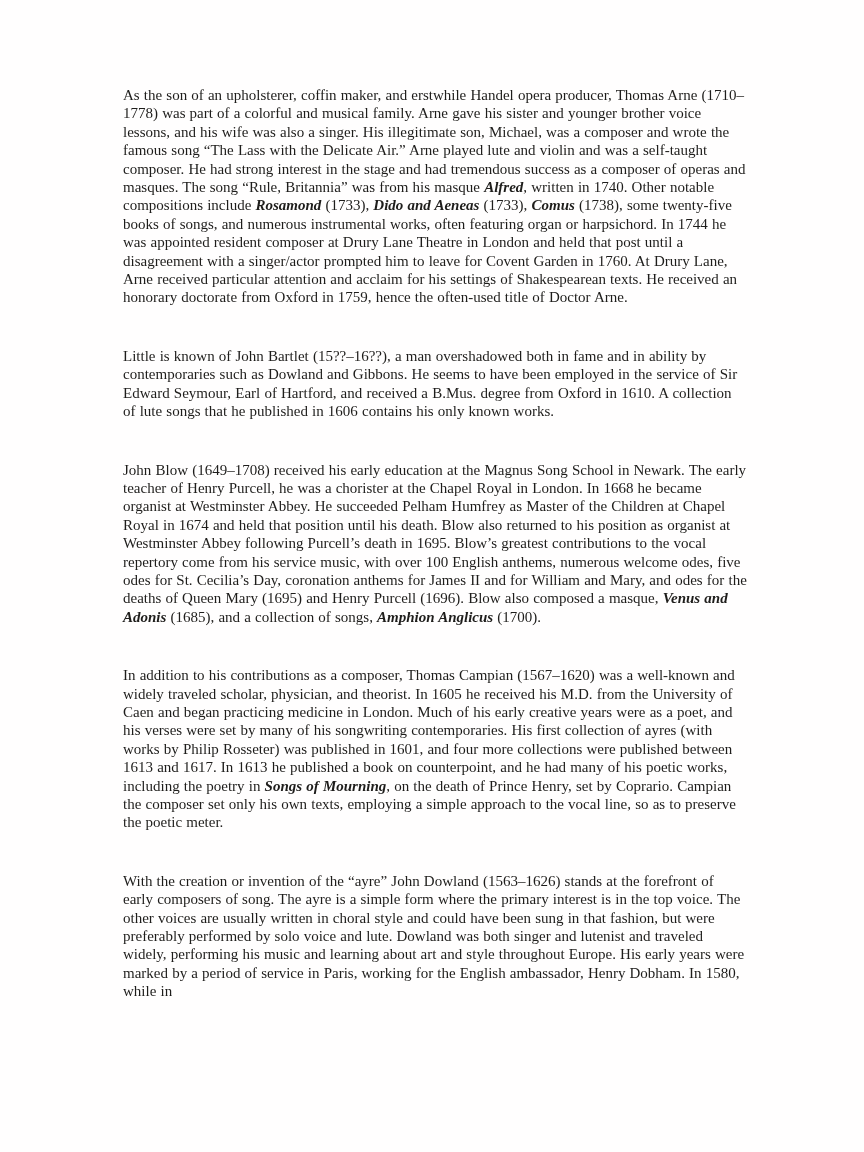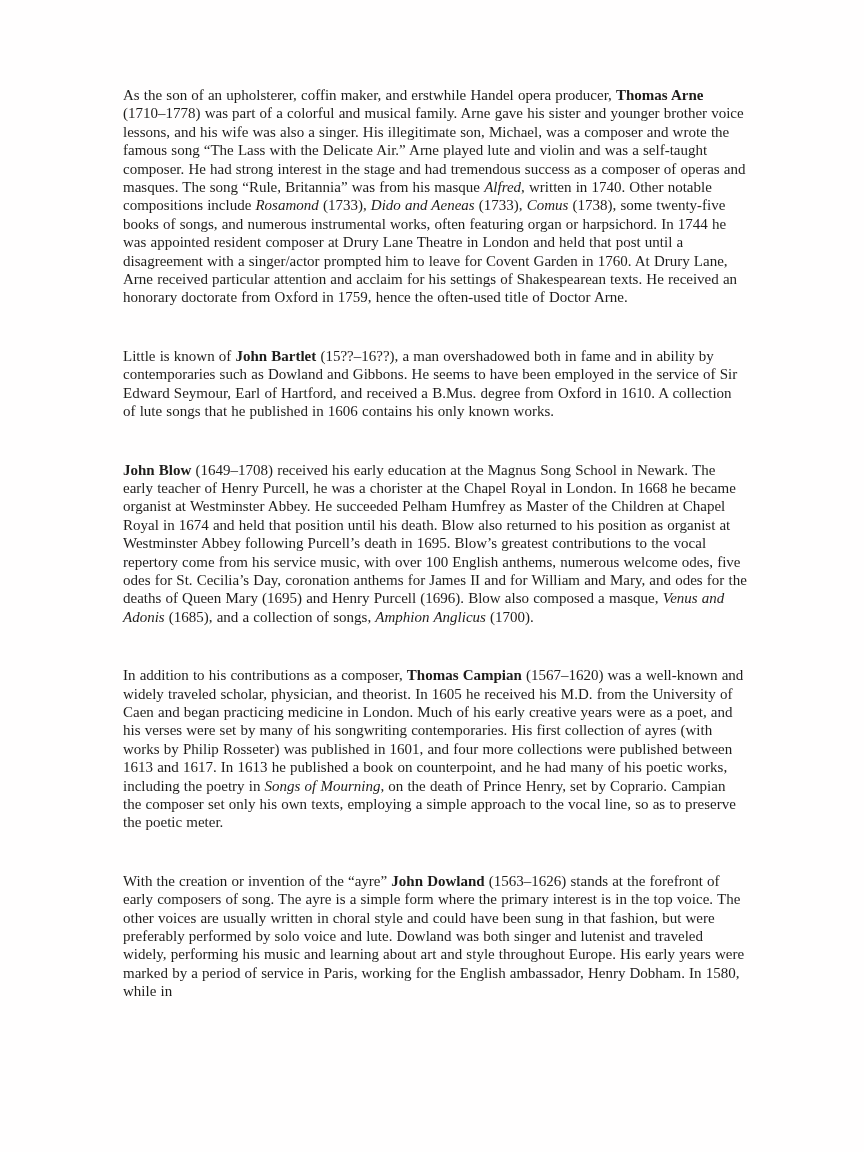--- a/index.html
+++ b/index.html
@@ -27,22 +27,22 @@
     font-family: "Liberation Serif", "DejaVu Serif", serif;
     font-size: 15px;
     line-height: 18.4px;
     text-align: left;
     word-spacing: 0.4px;
   }
   .para {
     margin: 0 0 40px 0;
     padding: 0;
   }
-  .seg-b { font-weight: bold; text-align: right; }
-  .seg-i { font-style: italic; }
+  .seg-b { font-weight: normal; text-align: right; }
+  .seg-i { font-style: italic; font-weight: bold; }
 </style>
 </head>
 <body>
 
 <div class="page" style="background: rgb(255, 254, 254);">
   <div class="text-block" id="paragraphs" style="color: rgb(30, 29, 27);">
       <p class="para"><span>As the son of an upholsterer, coffin maker, and erstwhile Handel opera producer, </span><span class="seg-b">Thomas Arne</span><span> (1710–1778) was part of a colorful and musical family. Arne gave his sister and younger brother voice lessons, and his wife was also a singer. His illegitimate son, Michael, was a composer and wrote the famous song “The Lass with the Delicate Air.” Arne played lute and violin and was a self-taught composer. He had strong interest in the stage and had tremendous success as a composer of operas and masques. The song “Rule, Britannia” was from his masque </span><span class="seg-i">Alfred</span><span>, written in 1740. Other notable compositions include </span><span class="seg-i">Rosamond</span><span> (1733), </span><span class="seg-i">Dido and Aeneas</span><span> (1733), </span><span class="seg-i">Comus</span><span> (1738), some twenty-five books of songs, and numerous instrumental works, often featuring organ or harpsichord. In 1744 he was appointed resident composer at Drury Lane Theatre in London and held that post until a disagreement with a singer/actor prompted him to leave for Covent Garden in 1760. At Drury Lane, Arne received particular attention and acclaim for his settings of Shakespearean texts. He received an honorary doctorate from Oxford in 1759, hence the often-used title of Doctor Arne.</span></p>
       <p class="para"><span>Little is known of </span><span class="seg-b">John Bartlet</span><span> (15??–16??), a man overshadowed both in fame and in ability by contemporaries such as Dowland and Gibbons. He seems to have been employed in the service of Sir Edward Seymour, Earl of Hartford, and received a B.Mus. degree from Oxford in 1610. A collection of lute songs that he published in 1606 contains his only known works.</span></p>
       <p class="para"><span class="seg-b">John Blow</span><span> (1649–1708) received his early education at the Magnus Song School in Newark. The early teacher of Henry Purcell, he was a chorister at the Chapel Royal in London. In 1668 he became organist at Westminster Abbey. He succeeded Pelham Humfrey as Master of the Children at Chapel Royal in 1674 and held that position until his death. Blow also returned to his position as organist at Westminster Abbey following Purcell’s death in 1695. Blow’s greatest contributions to the vocal repertory come from his service music, with over 100 English anthems, numerous welcome odes, five odes for St. Cecilia’s Day, coronation anthems for James II and for William and Mary, and odes for the deaths of Queen Mary (1695) and Henry Purcell (1696). Blow also composed a masque, </span><span class="seg-i">Venus and Adonis</span><span> (1685), and a collection of songs, </span><span class="seg-i">Amphion Anglicus</span><span> (1700).</span></p>
       <p class="para"><span>In addition to his contributions as a composer, </span><span class="seg-b">Thomas Campian</span><span> (1567–1620) was a well-known and widely traveled scholar, physician, and theorist. In 1605 he received his M.D. from the University of Caen and began practicing medicine in London. Much of his early creative years were as a poet, and his verses were set by many of his songwriting contemporaries. His first collection of ayres (with works by Philip Rosseter) was published in 1601, and four more collections were published between 1613 and 1617. In 1613 he published a book on counterpoint, and he had many of his poetic works, including the poetry in </span><span class="seg-i">Songs of Mourning</span><span>, on the death of Prince Henry, set by Coprario. Campian the composer set only his own texts, employing a simple approach to the vocal line, so as to preserve the poetic meter.</span></p>

